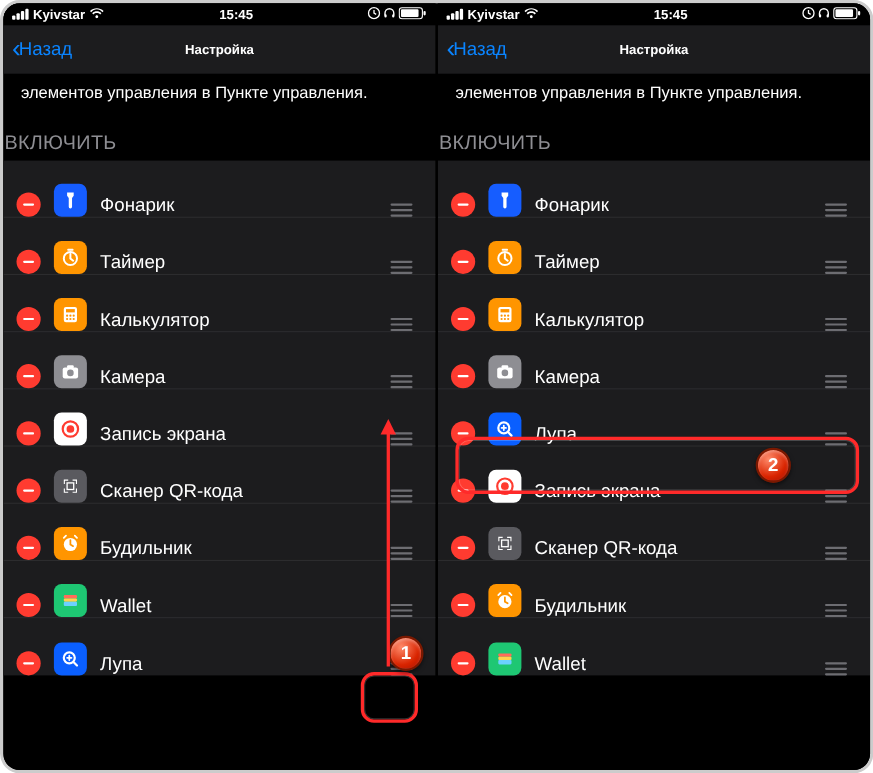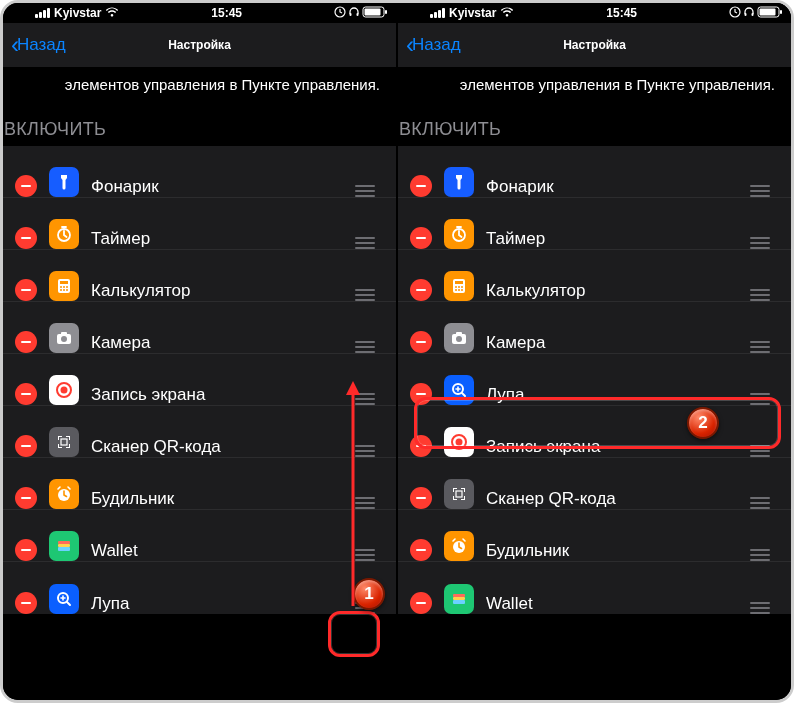--- a/index.html
+++ b/index.html
@@ -1,29 +1,29 @@
 <!DOCTYPE html>
 <html><head>
 <meta charset="utf-8">
 <style>
 * { margin: 0; padding: 0; box-sizing: border-box; }
 body { background: #fff; font-family: -apple-system, 'Helvetica Neue', Arial, sans-serif; }
 .container { display: flex; gap: 2px; width: 794px; height: 703px; background: #000; border: 3px solid #ccc; border-radius: 18px; overflow: hidden; position: relative; }
 .phone { flex: 1; background: #000; display: flex; flex-direction: column; overflow: hidden; }
-.status-bar { height: 20px; display: flex; align-items: center; justify-content: space-between; padding: 0 8px; color: #fff; font-size: 12px; font-weight: 600; background: #000; margin-left: 24px; }
+.status-bar { height: 20px; display: flex; align-items: center; justify-content: space-between; padding: 0 8px; color: #fff; font-size: 12px; font-weight: 600; background: #000; }
 .status-left { display: flex; align-items: center; gap: 4px; }
 .status-right { display: flex; align-items: center; gap: 2px; }
 .signal-bars { display: flex; align-items: flex-end; gap: 1px; }
 .signal-bars span { width: 3px; background: #fff; border-radius: 1px; }
 .signal-bars span:nth-child(1){height:4px}.signal-bars span:nth-child(2){height:6px}.signal-bars span:nth-child(3){height:8px}.signal-bars span:nth-child(4){height:10px}
 .nav-bar { height: 44px; display: flex; align-items: center; padding: 0 8px; background: #1c1c1e; color: #fff; position: relative; }
 .back-btn { display: flex; align-items: center; color: #0a84ff; font-size: 17px; cursor: pointer; }
 .back-chevron { font-size: 24px; margin-right: -2px; }
 .nav-title { position: absolute; left: 50%; transform: translateX(-50%); font-size: 12px; font-weight: 600; color: #fff; }
-.subtitle { text-align: right; color: #fff; font-size: 15px; padding: 8px 16px 18px; line-height: 1.35; }
+.subtitle { text-align: left; color: #fff; font-size: 15px; padding: 8px 16px 18px; line-height: 1.35; }
 .section-header { color: #8e8e93; font-size: 18px; padding: 6px 1px 6px; text-transform: uppercase; letter-spacing: 0.3px; }
 .list { background: #1c1c1e; }
 .row { display: flex; align-items: flex-end; height: 52px; padding-left: 12px; border-bottom: 1px solid #2c2c2e; position: relative; }
 .row:last-child { border-bottom: none; }
 .remove-btn { width: 22px; height: 22px; border-radius: 50%; background: #ff3b30; display: flex; align-items: center; justify-content: center; flex-shrink: 0; cursor: pointer; }
 .remove-btn::after { content: ''; width: 10px; height: 2px; background: #fff; border-radius: 1px; }
 .app-icon { width: 30px; height: 30px; border-radius: 7px; margin-left: 12px; display: flex; align-items: center; justify-content: center; flex-shrink: 0; }
 .row-label { color: #fff; font-size: 17px; margin-left: 12px; flex: 1; }
 .drag-handle { width: 38px; display: flex; flex-direction: column; align-items: center; gap: 3px; margin-right: 12px; cursor: grab; }
 .drag-handle span { width: 20px; height: 2px; background: #6d6d72; border-radius: 1px; }

